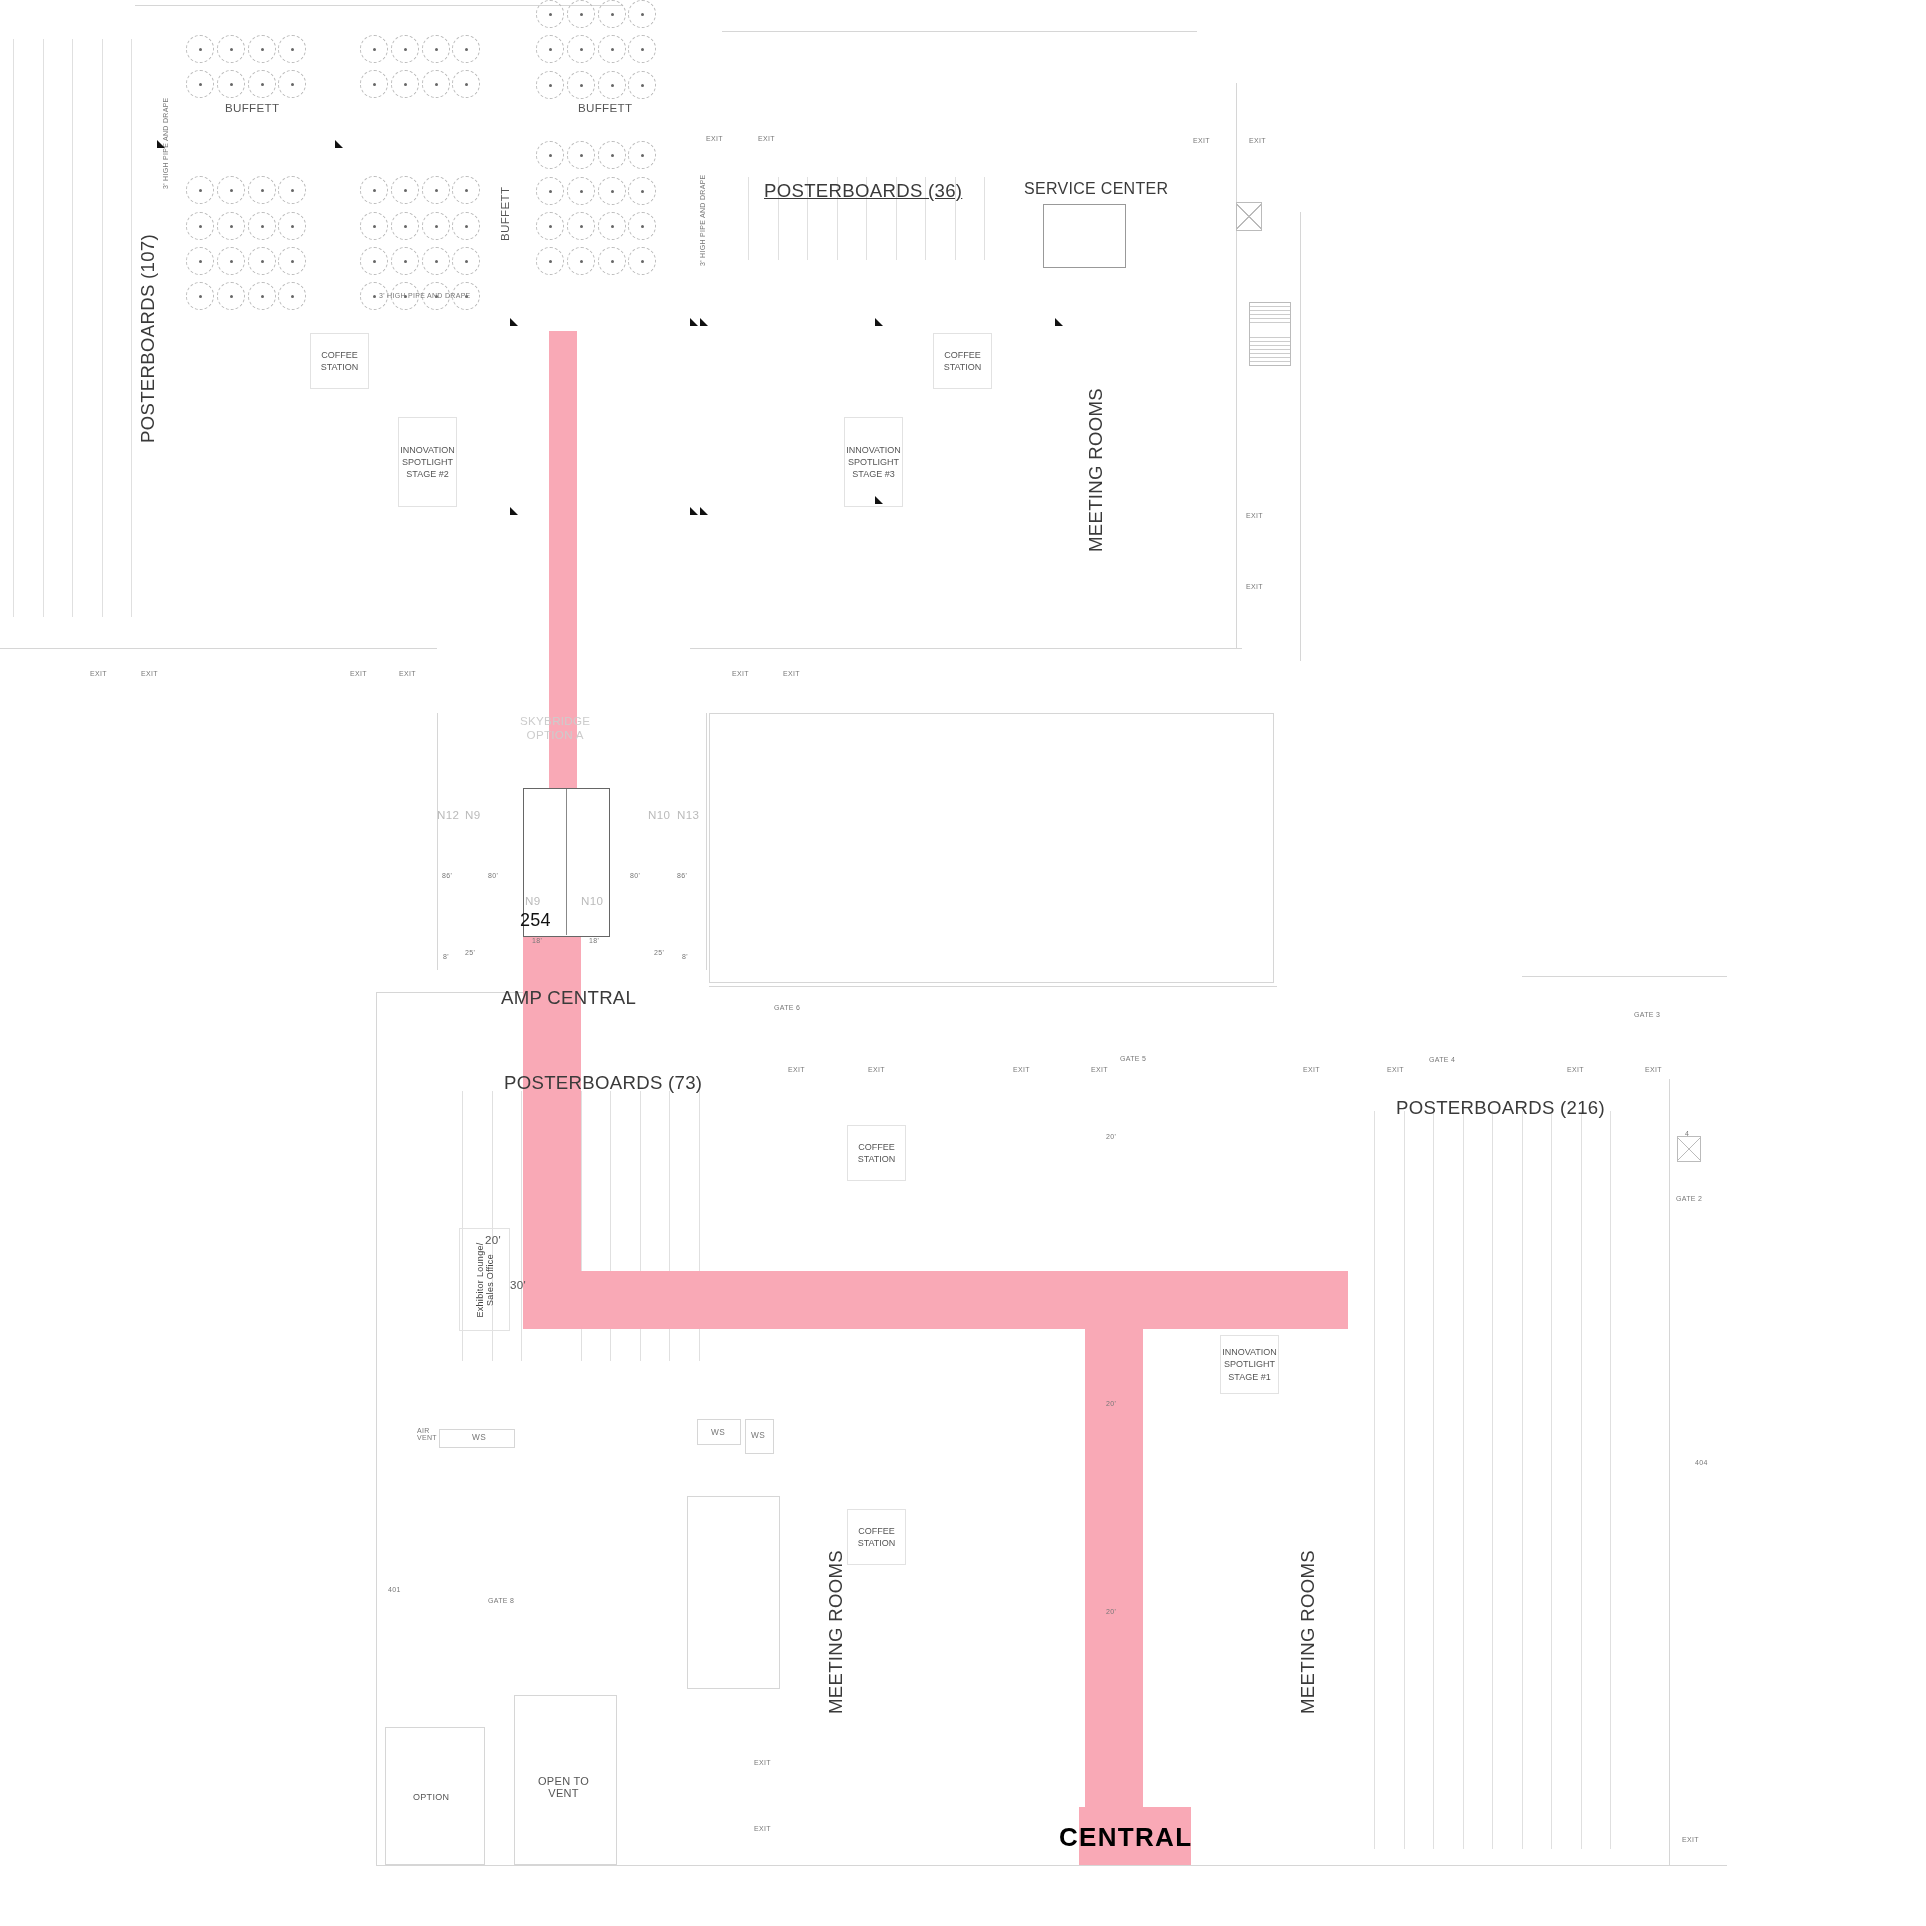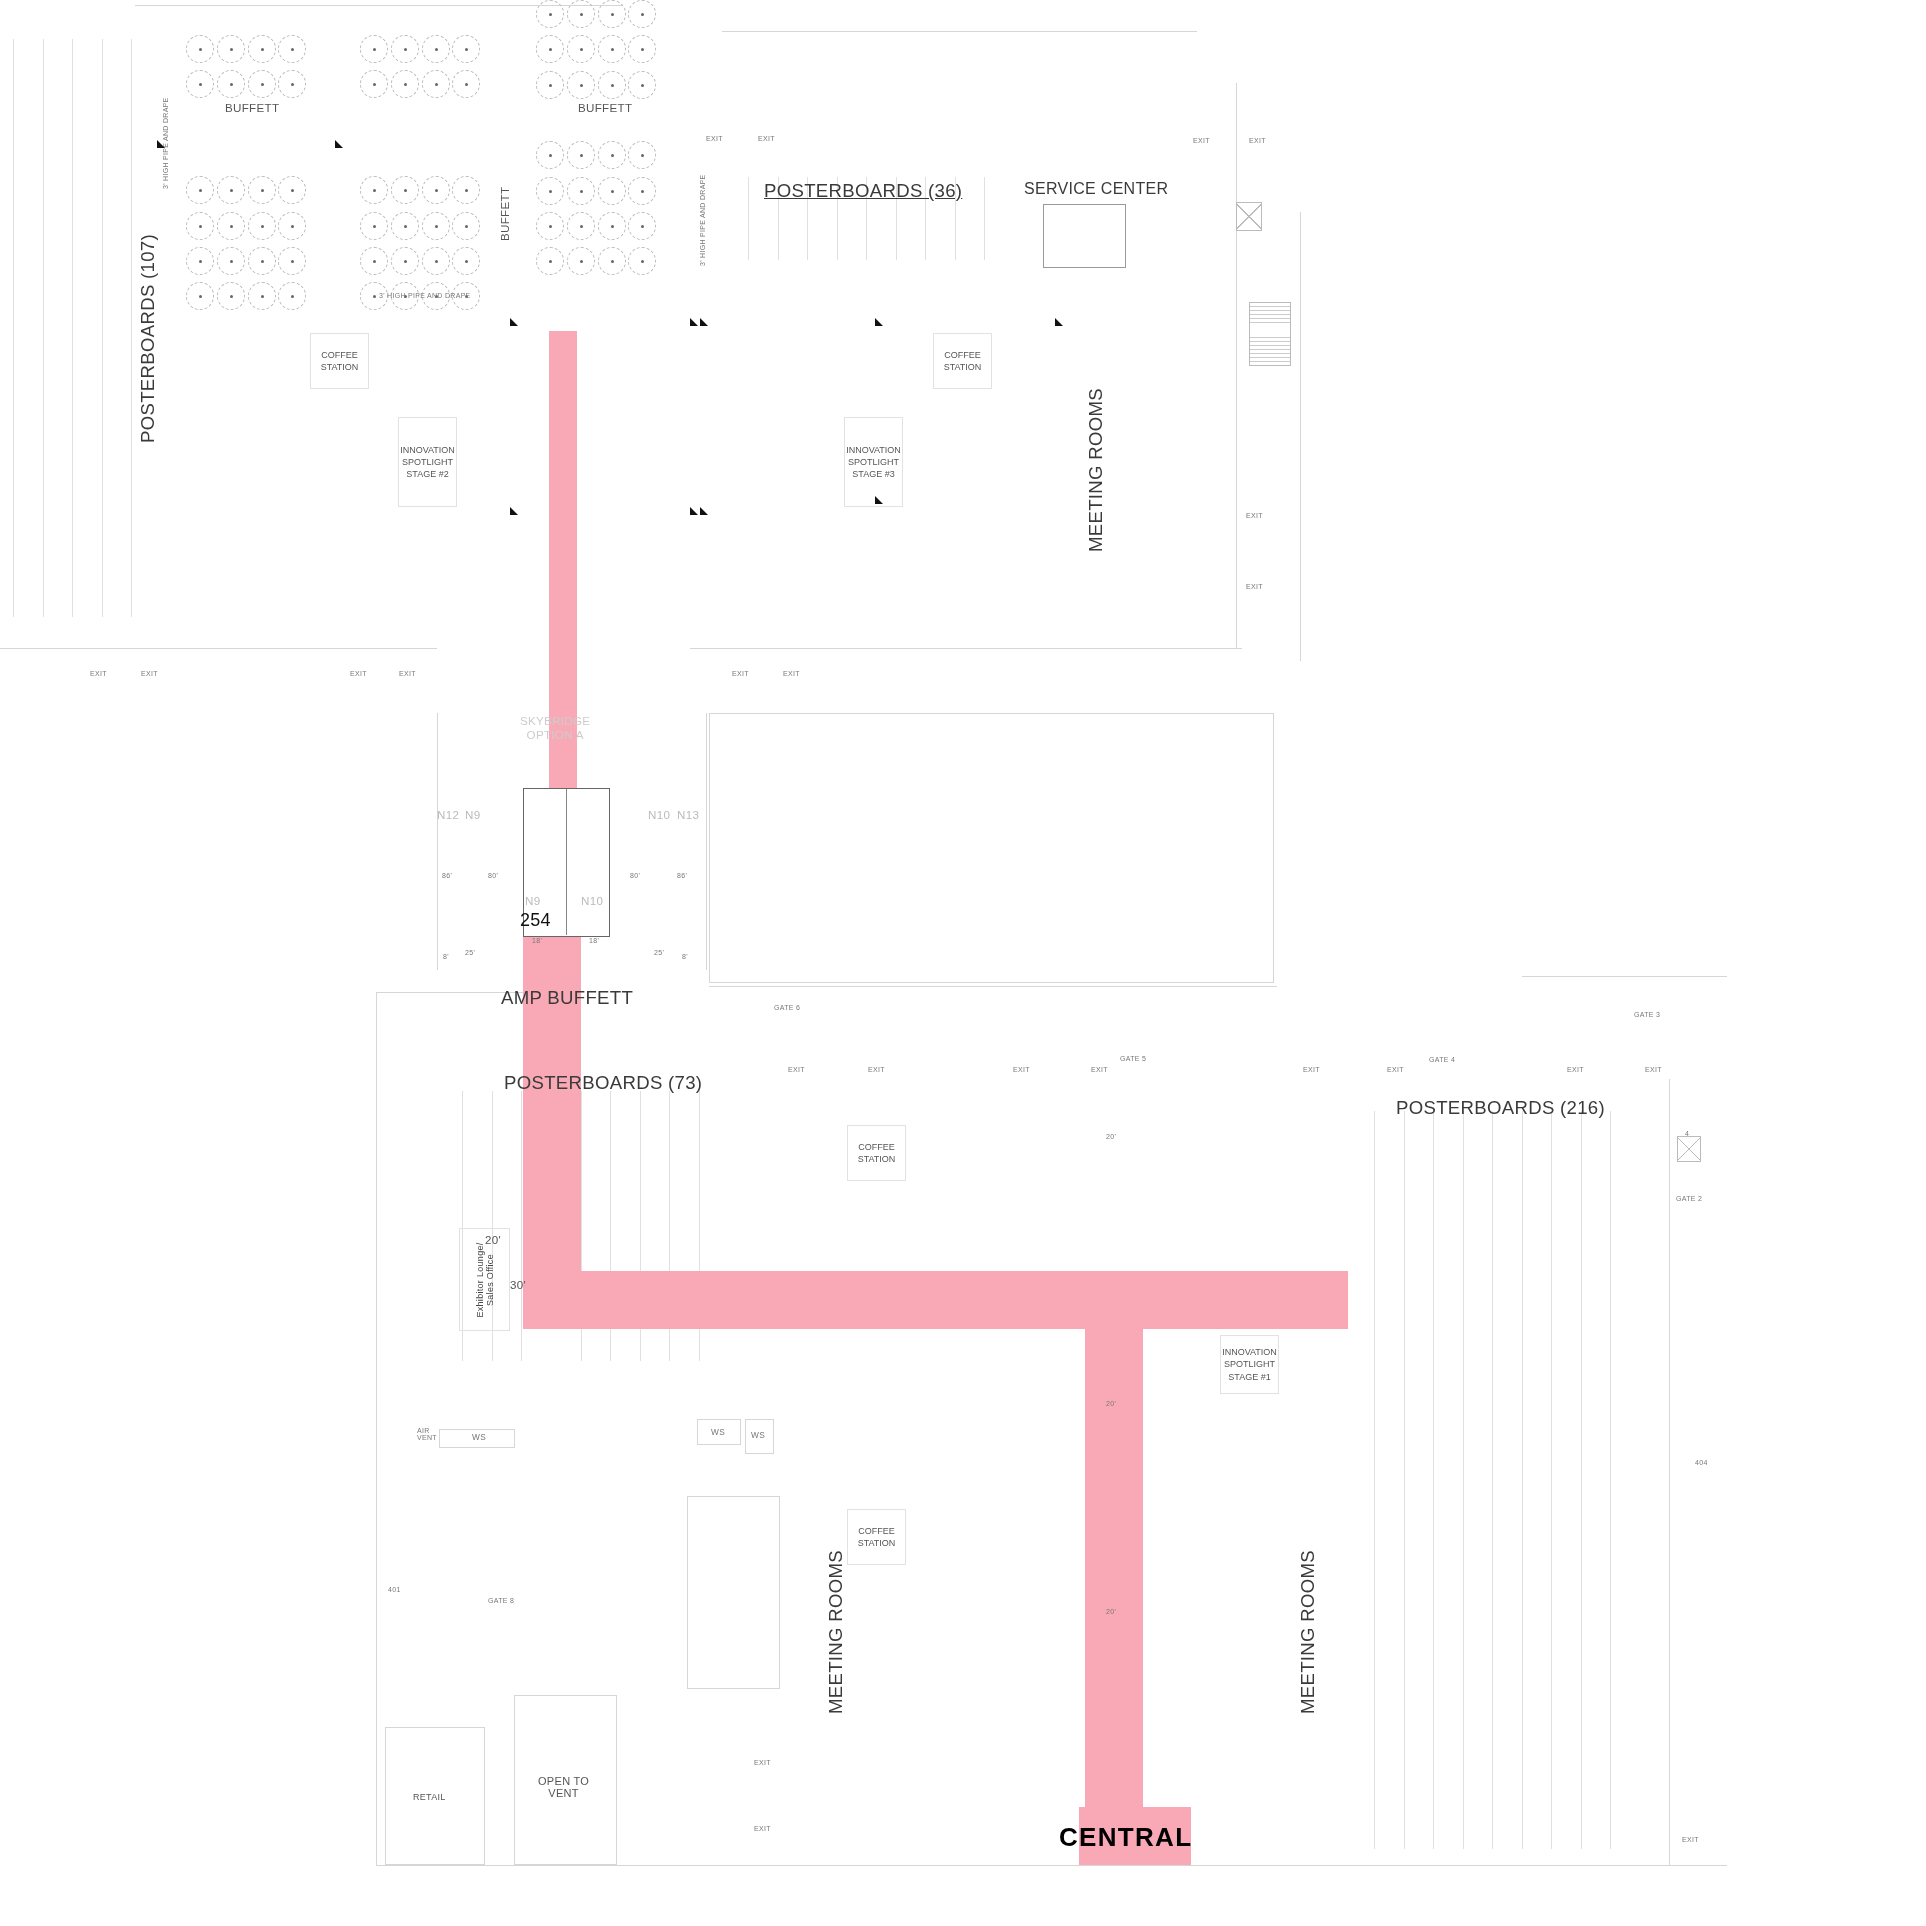--- a/index.html
+++ b/index.html
@@ -194,21 +194,21 @@
 <div class="label tiny" style="left:465px;top:949px;">25'</div>
 <div class="label tiny" style="left:654px;top:949px;">25'</div>
 <div class="label tiny" style="left:443px;top:953px;">8'</div>
 <div class="label tiny" style="left:682px;top:953px;">8'</div>
 
 <div class="label big vert" style="left:137px;top:443px;">POSTERBOARDS (107)</div>
 <div class="label big" style="left:764px;top:180px;text-decoration:underline;">POSTERBOARDS (36)</div>
 <div class="label big" style="left:1024px;top:180px;font-size:16px;">SERVICE CENTER</div>
 <div class="wall" style="left:1043px;top:204px;width:83px;height:64px;border-color:#999;"></div>
 <div class="label big vert" style="left:1085px;top:552px;">MEETING ROOMS</div>
-<div class="label big" style="left:501px;top:987px;">AMP BUFFETT</div>
+<div class="label big" style="left:501px;top:987px;">AMP CENTRAL</div>
 <div class="label big" style="left:504px;top:1072px;">POSTERBOARDS (73)</div>
 <div class="label big" style="left:1396px;top:1097px;">POSTERBOARDS (216)</div>
 <div class="label big vert" style="left:825px;top:1714px;">MEETING ROOMS</div>
 <div class="label big vert" style="left:1297px;top:1714px;">MEETING ROOMS</div>
 <div class="label entrance" style="left:1059px;top:1822px;">CENTRAL</div>
 
 <div class="label med" style="left:225px;top:101px;">BUFFETT</div>
 <div class="label med" style="left:578px;top:101px;">BUFFETT</div>
 <div class="label med vert" style="left:498px;top:241px;">BUFFETT</div>
 <div class="label tiny vert" style="left:162px;top:189px;">3' HIGH PIPE AND DRAPE</div>
@@ -252,21 +252,21 @@
   <span class="label" style="position:static;white-space:pre;font-size:9px;transform:rotate(-90deg);text-align:center;">Exhibitor Lounge/
 Sales Office</span>
 </div>
 <div class="label med" style="left:485px;top:1233px;">20'</div>
 <div class="label med" style="left:510px;top:1278px;">30'</div>
 <div class="label tiny" style="left:1106px;top:1400px;">20'</div>
 <div class="label tiny" style="left:1106px;top:1608px;">20'</div>
 <div class="label tiny" style="left:1106px;top:1133px;">20'</div>
 
 <div class="wall" style="left:385px;top:1727px;width:100px;height:138px;"></div>
-<div class="label small" style="left:413px;top:1791px;">RETAIL</div>
+<div class="label small" style="left:413px;top:1791px;">OPTION</div>
 <div class="wall" style="left:514px;top:1695px;width:103px;height:170px;"></div>
 <div class="label small" style="left:538px;top:1775px;white-space:pre;font-size:11px;">OPEN TO
 VENT</div>
 <div class="wall" style="left:687px;top:1496px;width:93px;height:193px;"></div>
 <div class="wall" style="left:439px;top:1429px;width:76px;height:19px;"></div>
 <div class="label tiny" style="left:472px;top:1432px;font-size:8.3px;">WS</div>
 <div class="wall" style="left:697px;top:1419px;width:44px;height:26px;"></div>
 <div class="label tiny" style="left:711px;top:1427px;font-size:8.3px;">WS</div>
 <div class="wall" style="left:745px;top:1419px;width:29px;height:35px;"></div>
 <div class="label tiny" style="left:751px;top:1430px;font-size:8.3px;">WS</div>

